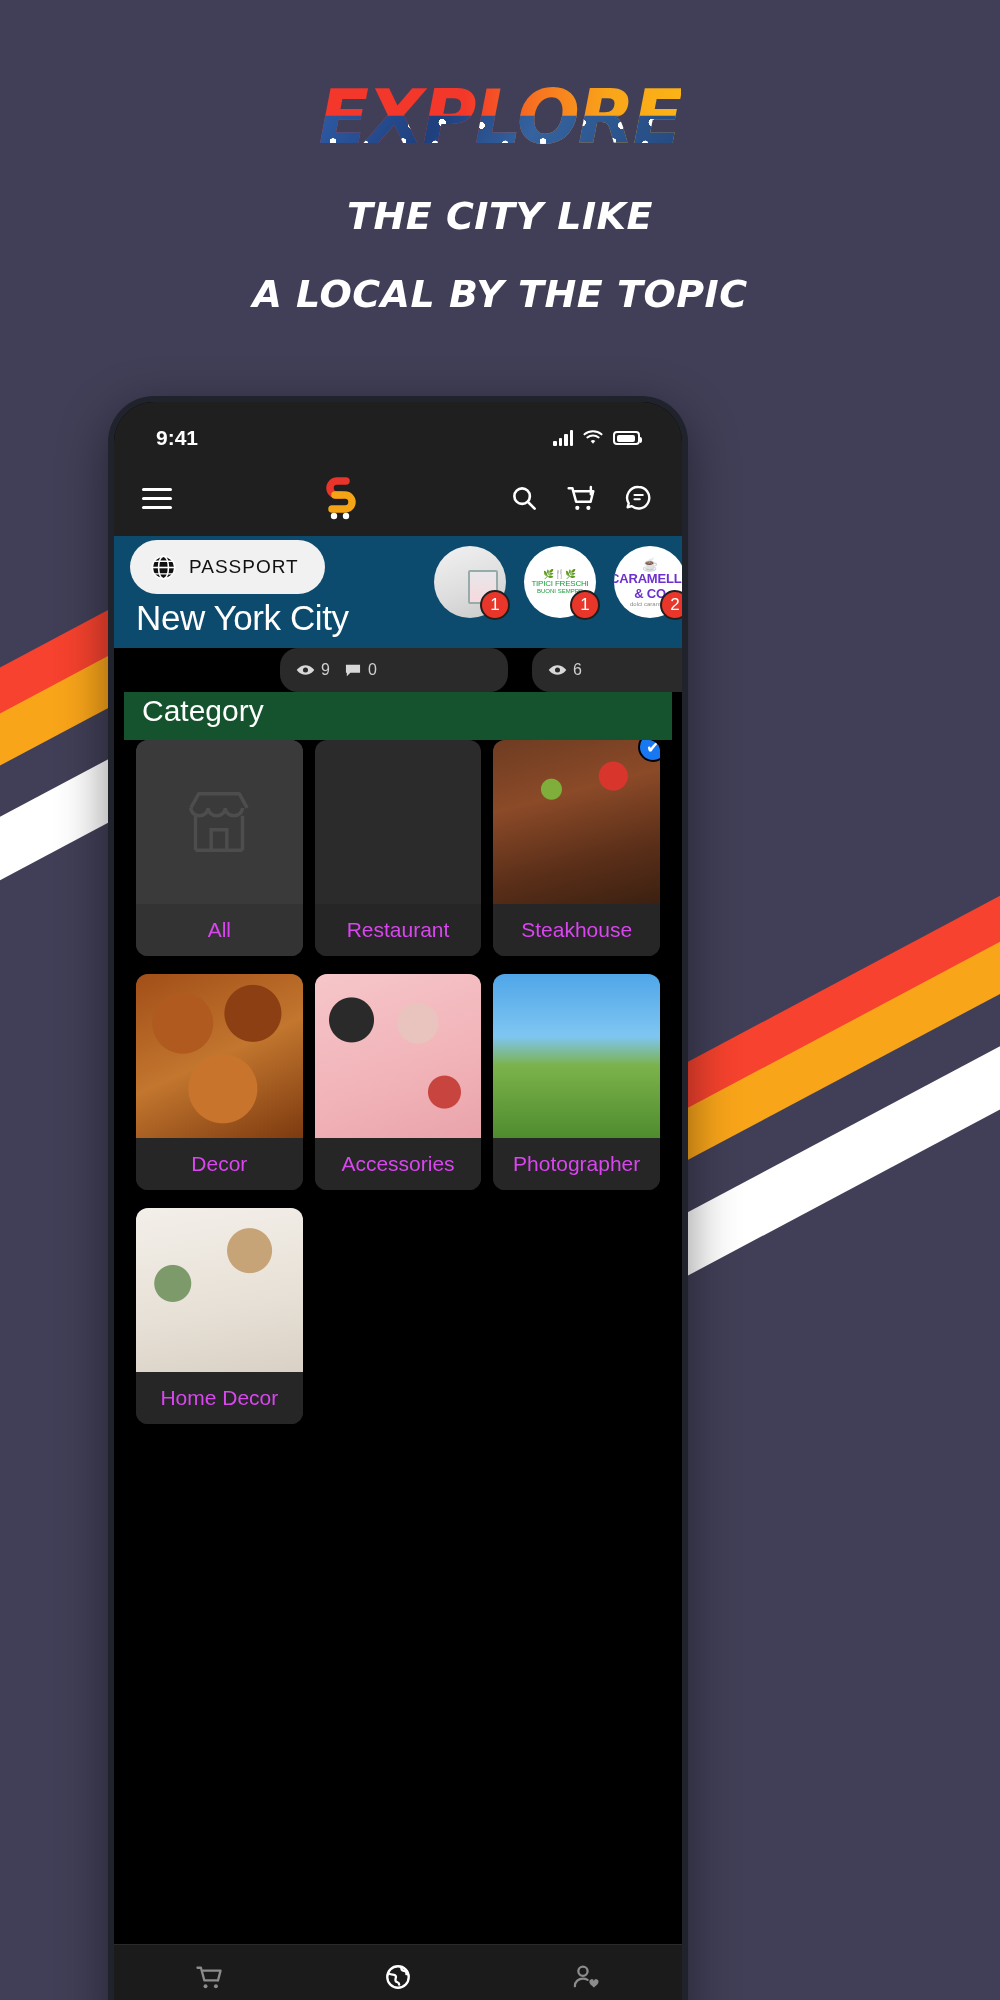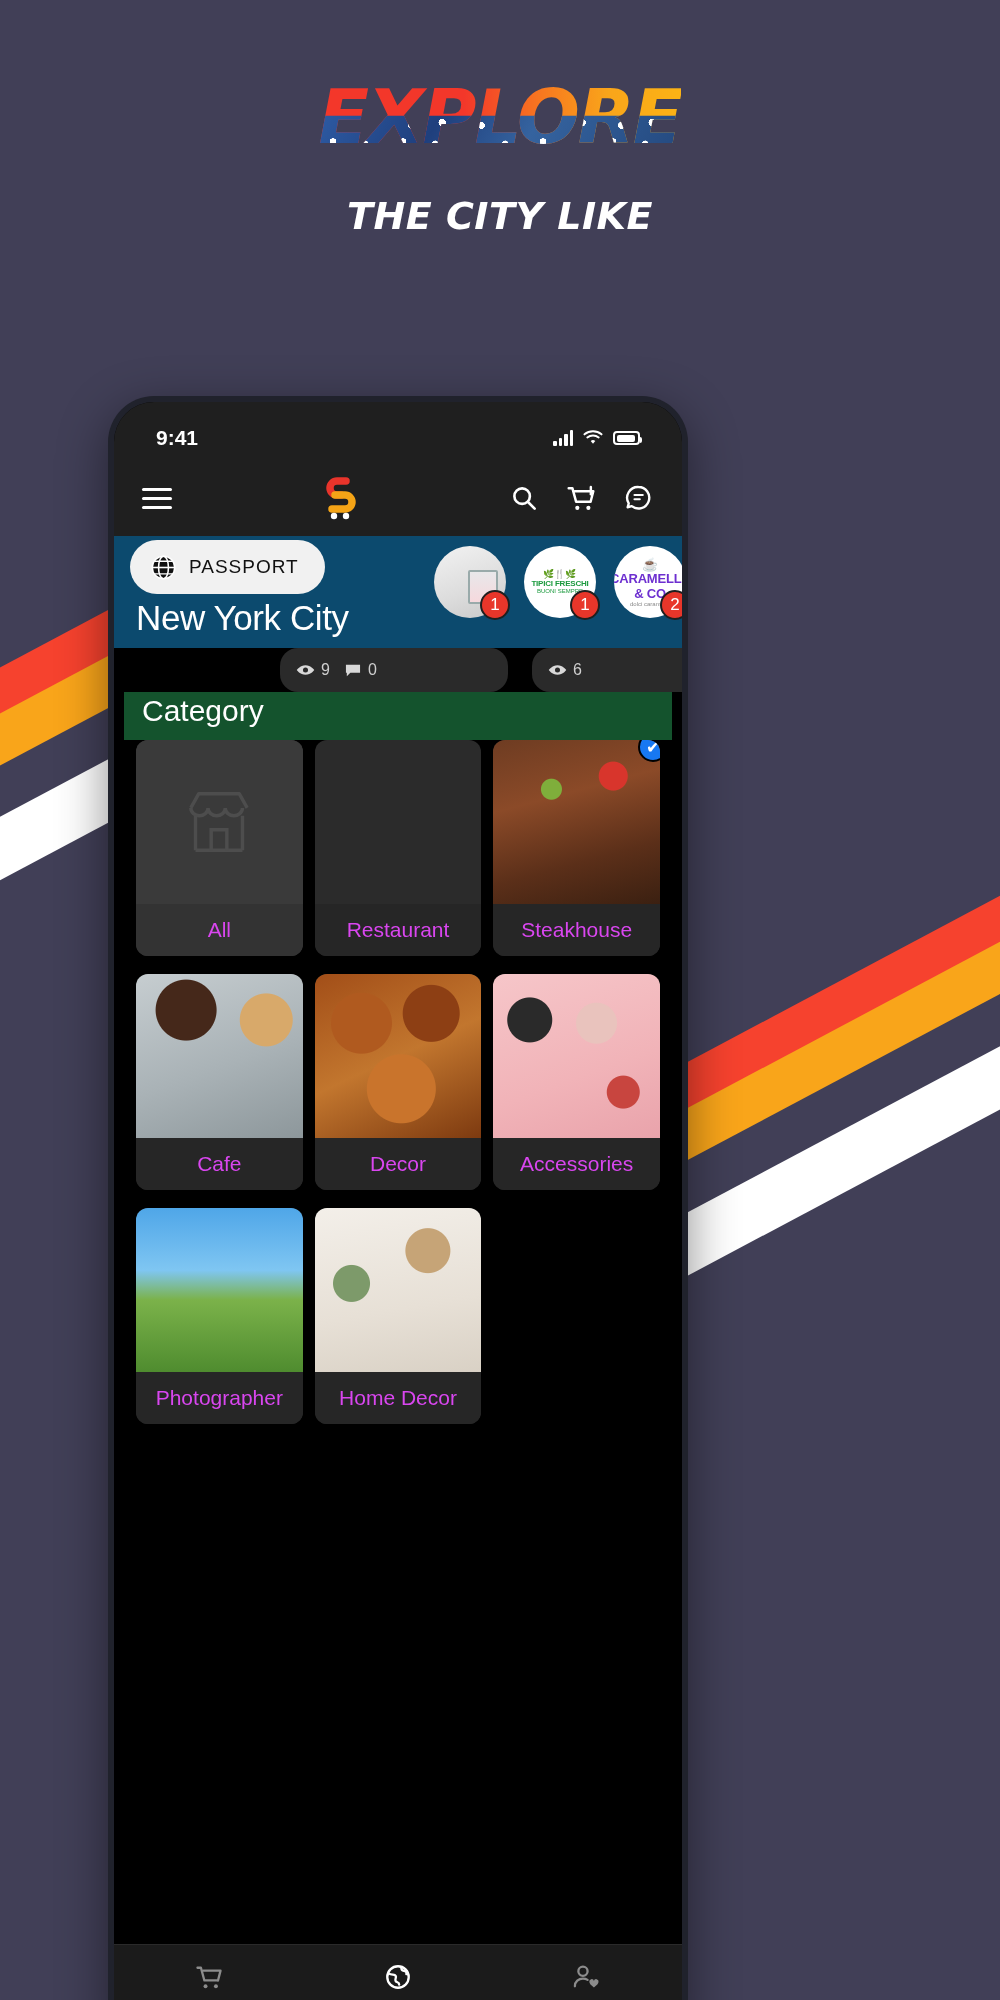--- a/index.html
+++ b/index.html
@@ -159,21 +159,21 @@
     width:72px;height:72px;border-radius:50%;overflow:hidden;
     display:flex;align-items:center;justify-content:center;
     font-size:7px;text-align:center;
   }
   .av-1 { background:linear-gradient(160deg,#f2f2f2,#dcdcdc 60%,#c9c9c9); position:relative; }
   .av-1::after{ content:"";position:absolute;right:8px;bottom:14px;width:26px;height:30px;
     background:linear-gradient(180deg,#e8e8ea,#f6d9dd);border:2px solid #9aa;border-radius:2px;}
   .av-2 { background:#fff; flex-direction:column; }
   .av-3 { background:#fff; flex-direction:column; }
   .leafmark { color:#2faa4e; font-size:9px; line-height:1; }
-  .brandtxt { color:#1b9a3e; font-weight:bold; font-size:8px; letter-spacing:-.2px;text-align:center; }
+  .brandtxt { color:#1b9a3e; font-weight:normal; font-size:8px; letter-spacing:-.2px;text-align:center; }
   .brandsub { color:#1b9a3e; font-size:6px; }
   .brandtxt-p { color:#6d2fd0; font-weight:bold; font-size:13px; letter-spacing:-.2px; }
   .brandsub-p { color:#8a8a8a; font-size:6px; }
   .badge {
     position:absolute; right:-4px; bottom:-2px;
     min-width:30px;height:30px;border-radius:50%;
     background:#e8362a; color:#fff; font-size:17px;
     display:flex;align-items:center;justify-content:center;
     border:2px solid #1f1f1f;
   }
@@ -275,20 +275,21 @@
   <div class="ribbon rb-right rb-orange" style="top:1131px;"></div>
   <div class="ribbon rb-right rb-white" style="top:1236px; height:56px;"></div>
 </div>
 
 <div class="headline">
   <div class="explore-wrap">
     <div class="explore">EXPLORE</div>
     <div class="explore-flag">EXPLORE</div>
   </div>
   <div class="sub sub-1">THE CITY LIKE</div>
+  <div class="sub sub-2">A LOCAL BY THE TOPIC</div>
 </div>
 
 <div class="phone">
  <div class="screen">
 
   <div class="statusbar">
     <div class="clock">9:41</div>
     <div class="sysicons">
       <span class="bars">
             <i></i>
@@ -422,26 +423,20 @@
 
       <div class="tile">
         <div class="check">✔</div>
         <div class="thumb">
               <div class="th-steak"></div>
             </div>
         <div class="lab">Steakhouse</div>
       </div>
 
 
-      <div class="tile">
-        <div class="thumb">
-              <div class="th-cafe"></div>
-            </div>
-        <div class="lab">Cafe</div>
-      </div>
 
       <div class="tile">
         <div class="thumb">
               <div class="th-bakery"></div>
             </div>
         <div class="lab">Decor</div>
       </div>
 
       <div class="tile">
         <div class="thumb">

